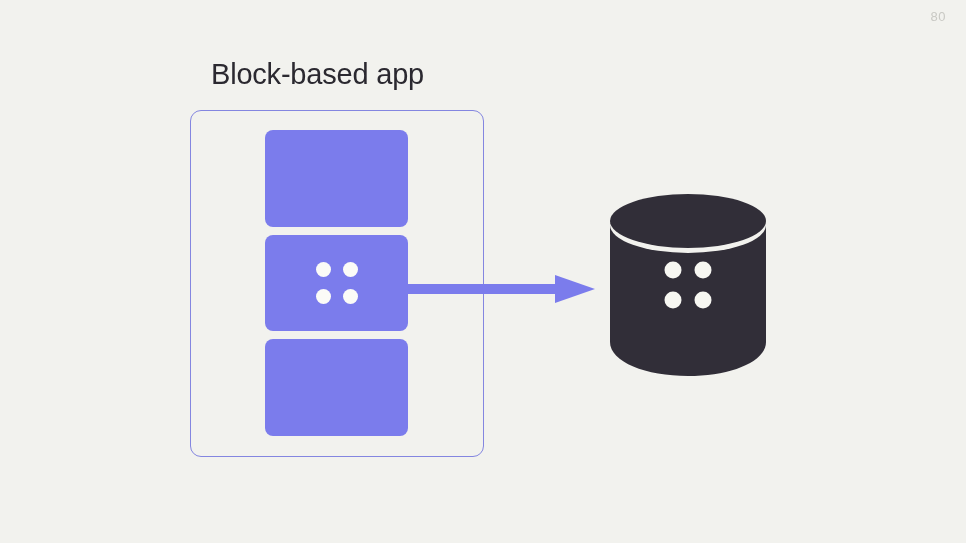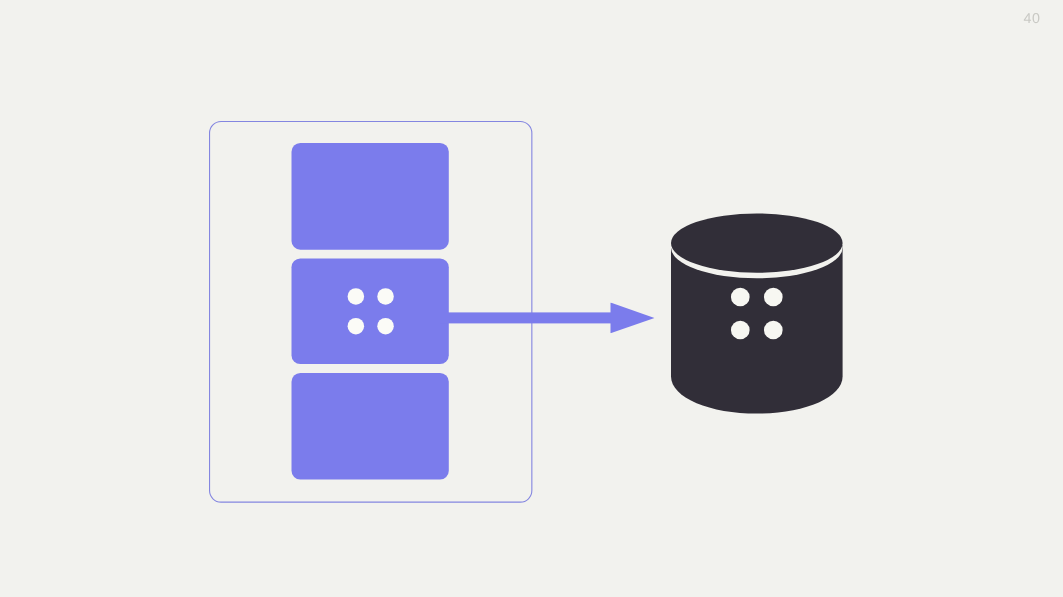--- a/index.html
+++ b/index.html
@@ -120,22 +120,23 @@
     height: 17px;
     border-radius: 50%;
     background: #f7f7f2;
   }
 </style>
 </head>
 <body>
 
 <div class="slide">
 
-  <div class="page-number">40</div>
+  <div class="page-number">80</div>
 
+  <div class="heading heading-app">Block-based app</div>
 
 
   <div class="app-container"></div>
 
   <div class="block block-1"></div>
 
   <div class="block block-2">
     <div class="dot-grid">
       <span class="dot"></span>
       <span class="dot"></span>

